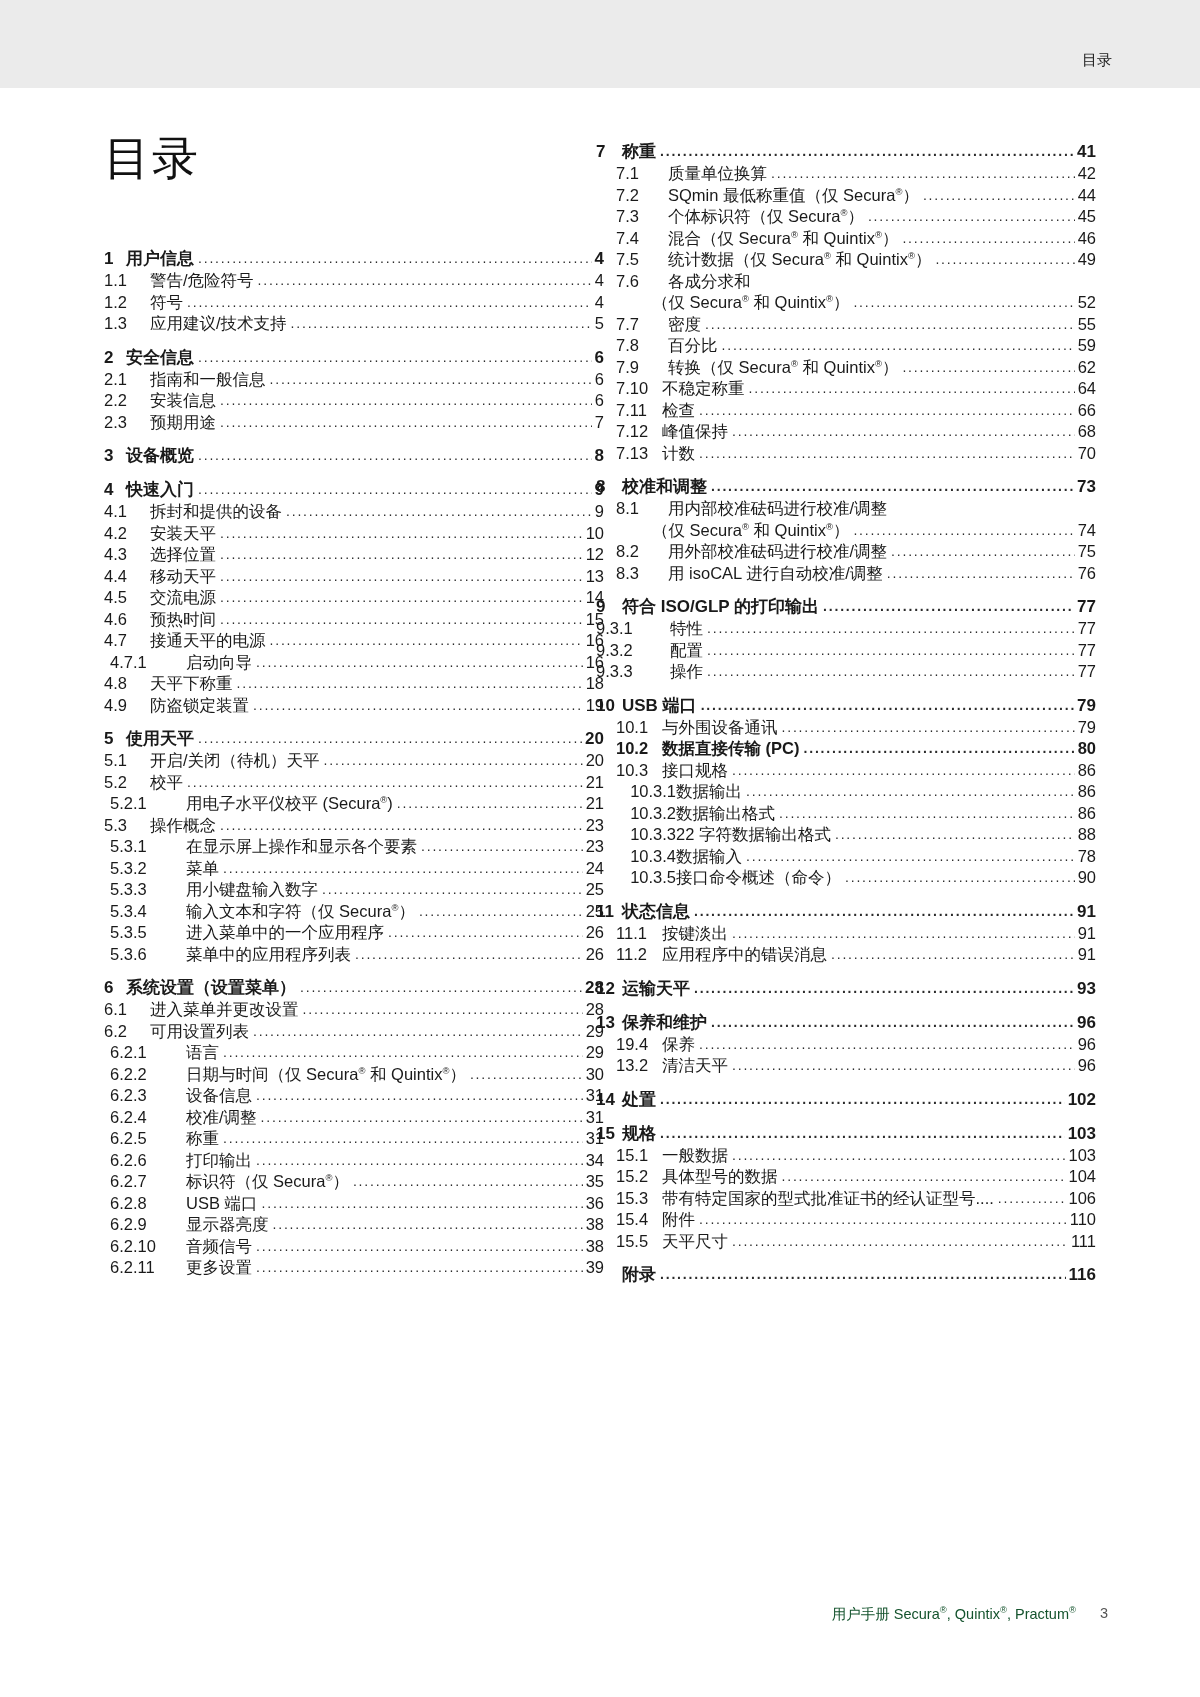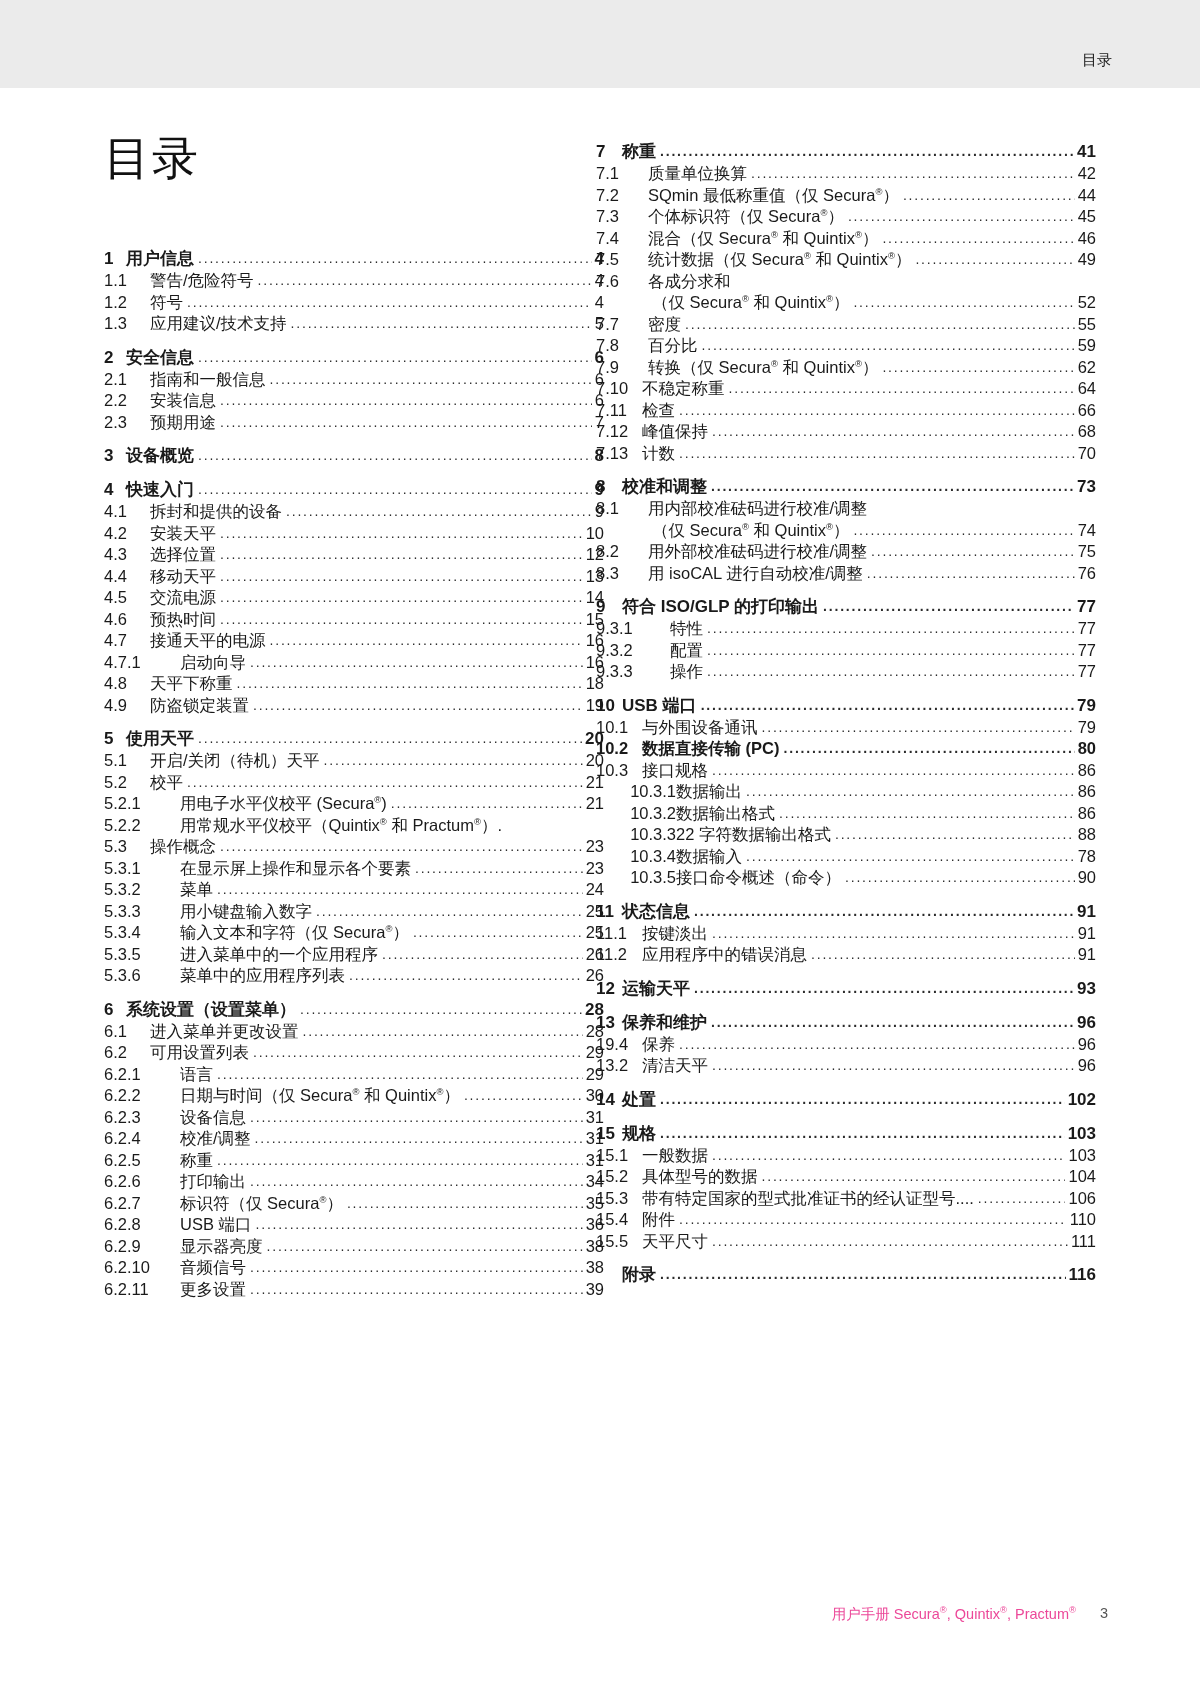--- a/index.html
+++ b/index.html
@@ -82,48 +82,48 @@
     flex: 0 0 auto;
     text-align: right;
     padding-left: 3px;
   }
 
   
   .lvl1 { font-weight: bold; font-size: 17px; margin-top: 0; }
   .lvl1 .num { width: 22px; }
   .lvl1 .dots { font-weight: normal; }
   .lvl2 .num { width: 46px; }
-  .lvl3 .num { width: 76px; }
+  .lvl3 .num { width: 76px; margin-left: 6px; }
   .lvl4 .num { width: 104px; }
 
   .sp-group { margin-top: 17px; }
   .sp-row-tight { margin-top: 5px; }
 
   
   .r-lvl1 { font-weight: bold; font-size: 17px; }
   .r-lvl1 .num { width: 26px; }
-  .r-lvl2 .num { width: 52px; }
+  .r-lvl2 .num { width: 52px; margin-left: 20px; }
   .r-lvl3 .num { width: 74px; }
   .r-lvl3b .num { width: 80px; text-align: right; }
   .wide2 .num { width: 46px; }
 
   sup { font-size: 9.5px; vertical-align: super; line-height: 0; }
 
   .footer {
     position: absolute;
     left: 0;
     top: 1605px;
     width: 1200px;
     font-size: 14.5px;
   }
   .footer .ftext {
     position: absolute;
     right: 124px;
     top: 0;
-    color: #ec4899;
+    color: #14532d;
   }
   .footer .fpage {
     position: absolute;
     right: 92px;
     top: 0;
     color: #555;
   }
   .nodots .dots { visibility: hidden; }
 </style>
 </head>
@@ -272,26 +272,20 @@
         <span class="txt">校平</span>
         <span class="dots">..............................................................................................</span>
         <span class="pg">21</span>
       </div>
       <div class="entry lvl3 sp-row-tight">
         <span class="num">5.2.1</span>
         <span class="txt">用电子水平仪校平 (Secura<sup>®</sup>)</span>
         <span class="dots">..............................................................................................</span>
         <span class="pg">21</span>
       </div>
-      <div class="entry lvl3 sp-row-tight">
-        <span class="num">5.2.2</span>
-        <span class="txt">用常规水平仪校平（Quintix<sup>®</sup> 和 Practum<sup>®</sup>）.</span>
-        <span class="dots" style="visibility: hidden;">..............................................................................................</span>
-        <span class="pg"></span>
-      </div>
       <div class="entry lvl2 sp-row-tight">
         <span class="num">5.3</span>
         <span class="txt">操作概念</span>
         <span class="dots">..............................................................................................</span>
         <span class="pg">23</span>
       </div>
       <div class="entry lvl3 sp-row-tight">
         <span class="num">5.3.1</span>
         <span class="txt">在显示屏上操作和显示各个要素</span>
         <span class="dots">..............................................................................................</span>

